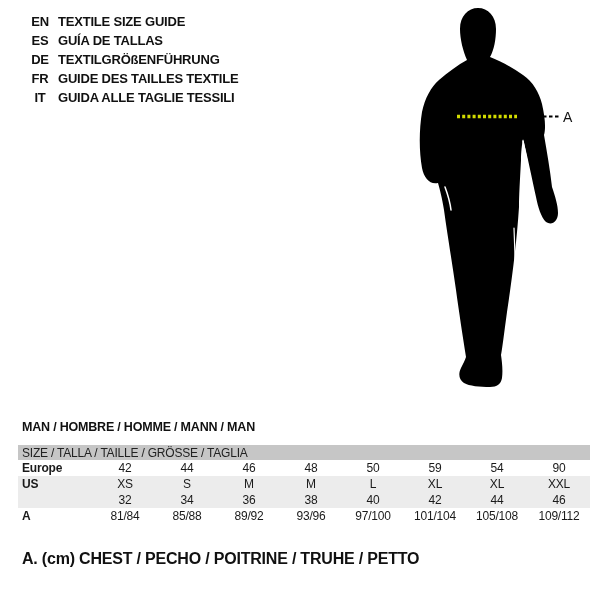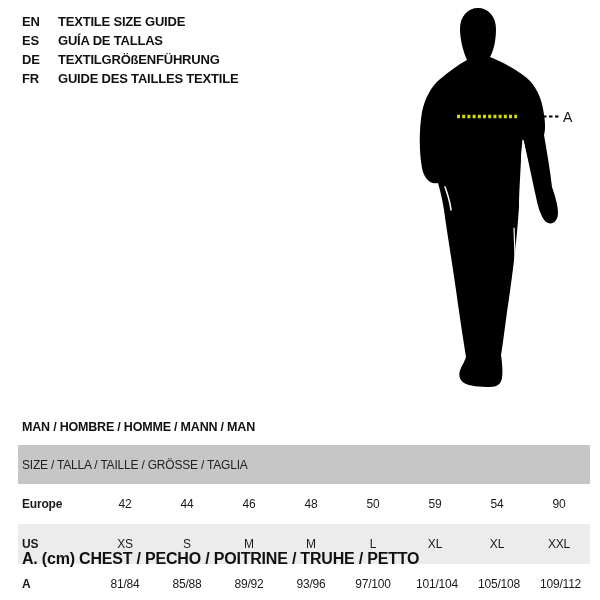--- a/index.html
+++ b/index.html
@@ -3,34 +3,34 @@
 <meta charset="utf-8">
 <style>
   html,body { margin:0; padding:0; background:#fff; }
   .canvas {
     position:relative; width:600px; height:600px; background:#ffffff;
     font-family:"Liberation Sans", sans-serif; color:#111; overflow:hidden;
   }
   
   .lang-block { position:absolute; left:22px; top:12px; }
   .lang-row { display:flex; font-size:13px; font-weight:700; line-height:19px; letter-spacing:-0.2px; }
-  .lang-code { width:36px; flex:0 0 36px; }
+  .lang-code { width:36px; flex:0 0 36px;text-align:center; }
   
   .categories { position:absolute; left:22px; top:108px; font-size:13px; font-weight:700; line-height:18px; letter-spacing:-0.2px; }
   
   .figure-svg { position:absolute; left:395px; top:0; }
   .measure-label { font-family:"Liberation Sans", sans-serif; font-size:14px; font-weight:400; fill:#111; }
   
   .section-title { position:absolute; left:22px; top:420px; font-size:12.5px; font-weight:700; letter-spacing:-0.2px; }
   
   .size-table {
     position:absolute; left:18px; top:445px; width:572px;
     border-collapse:collapse; table-layout:fixed; font-size:12px; color:#1a1a1a;
   }
-  .size-table td { padding:12px; height:16px; text-align:center; vertical-align:middle; letter-spacing:-0.2px; }
+  .size-table td { padding:0; height:16px; text-align:center; vertical-align:middle; letter-spacing:-0.2px; }
   .size-table tr.head td { background:#c6c6c6; text-align:left; padding-left:4px; height:15px; color:#222; }
   .size-table td.rowlabel { text-align:left; padding-left:4px;font-weight:bold; }
   .size-table tr.shaded td { background:#ececec; }
   
   .footnote { position:absolute; left:22px; top:550px; font-size:16px; font-weight:700; letter-spacing:-0.2px; }
 </style>
 </head>
 <body>
 
 <div class="canvas">
@@ -44,20 +44,24 @@
       <span class="lang-code">ES</span>
       <span class="lang-label">GUÍA DE TALLAS</span>
     </div>
     <div class="lang-row">
       <span class="lang-code">DE</span>
       <span class="lang-label">TEXTILGRÖßENFÜHRUNG</span>
     </div>
     <div class="lang-row">
       <span class="lang-code">FR</span>
       <span class="lang-label">GUIDE DES TAILLES TEXTILE</span>
+    </div>
+    <div class="lang-row">
+      <span class="lang-code">IT</span>
+      <span class="lang-label">GUIDA ALLE TAGLIE TESSILI</span>
     </div>
   </div>
 
   <div class="categories">
   </div>
 
   <svg class="figure-svg" width="205" height="420" viewBox="0 0 205 420" xmlns="http://www.w3.org/2000/svg">
     <path d="M 83,8
              C 93,8 101,16 101,29
              C 101,39 99,50 95,57
@@ -128,20 +132,31 @@
       <td class="rowlabel">US</td>
       <td>XS</td>
       <td>S</td>
       <td>M</td>
       <td>M</td>
       <td>L</td>
       <td>XL</td>
       <td>XL</td>
       <td>XXL</td>
     </tr>
+    <tr class="shaded">
+      <td class="rowlabel"></td>
+      <td>32</td>
+      <td>34</td>
+      <td>36</td>
+      <td>38</td>
+      <td>40</td>
+      <td>42</td>
+      <td>44</td>
+      <td>46</td>
+    </tr>
     <tr>
       <td class="rowlabel">A</td>
       <td>81/84</td>
       <td>85/88</td>
       <td>89/92</td>
       <td>93/96</td>
       <td>97/100</td>
       <td>101/104</td>
       <td>105/108</td>
       <td>109/112</td>

